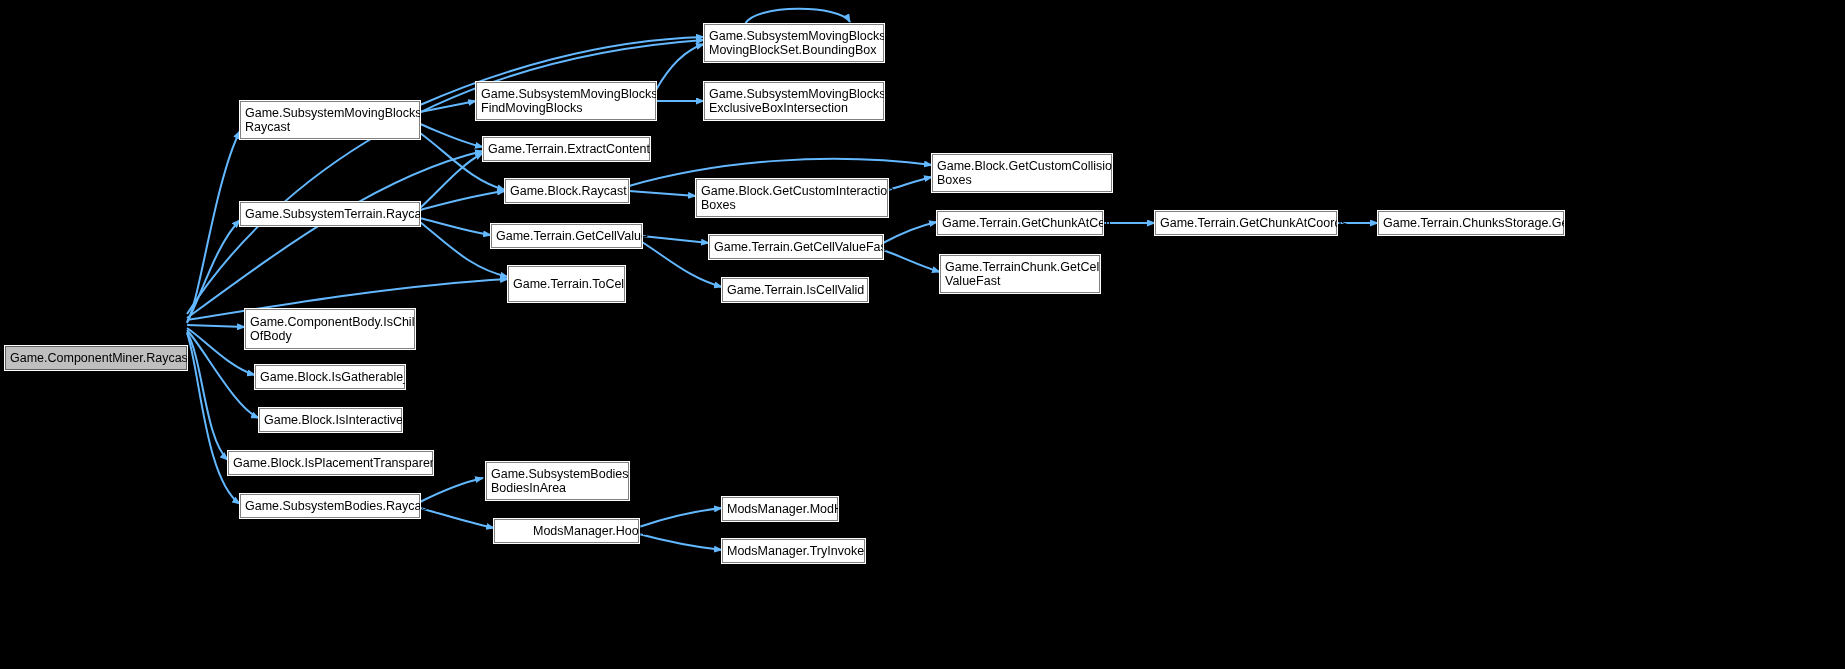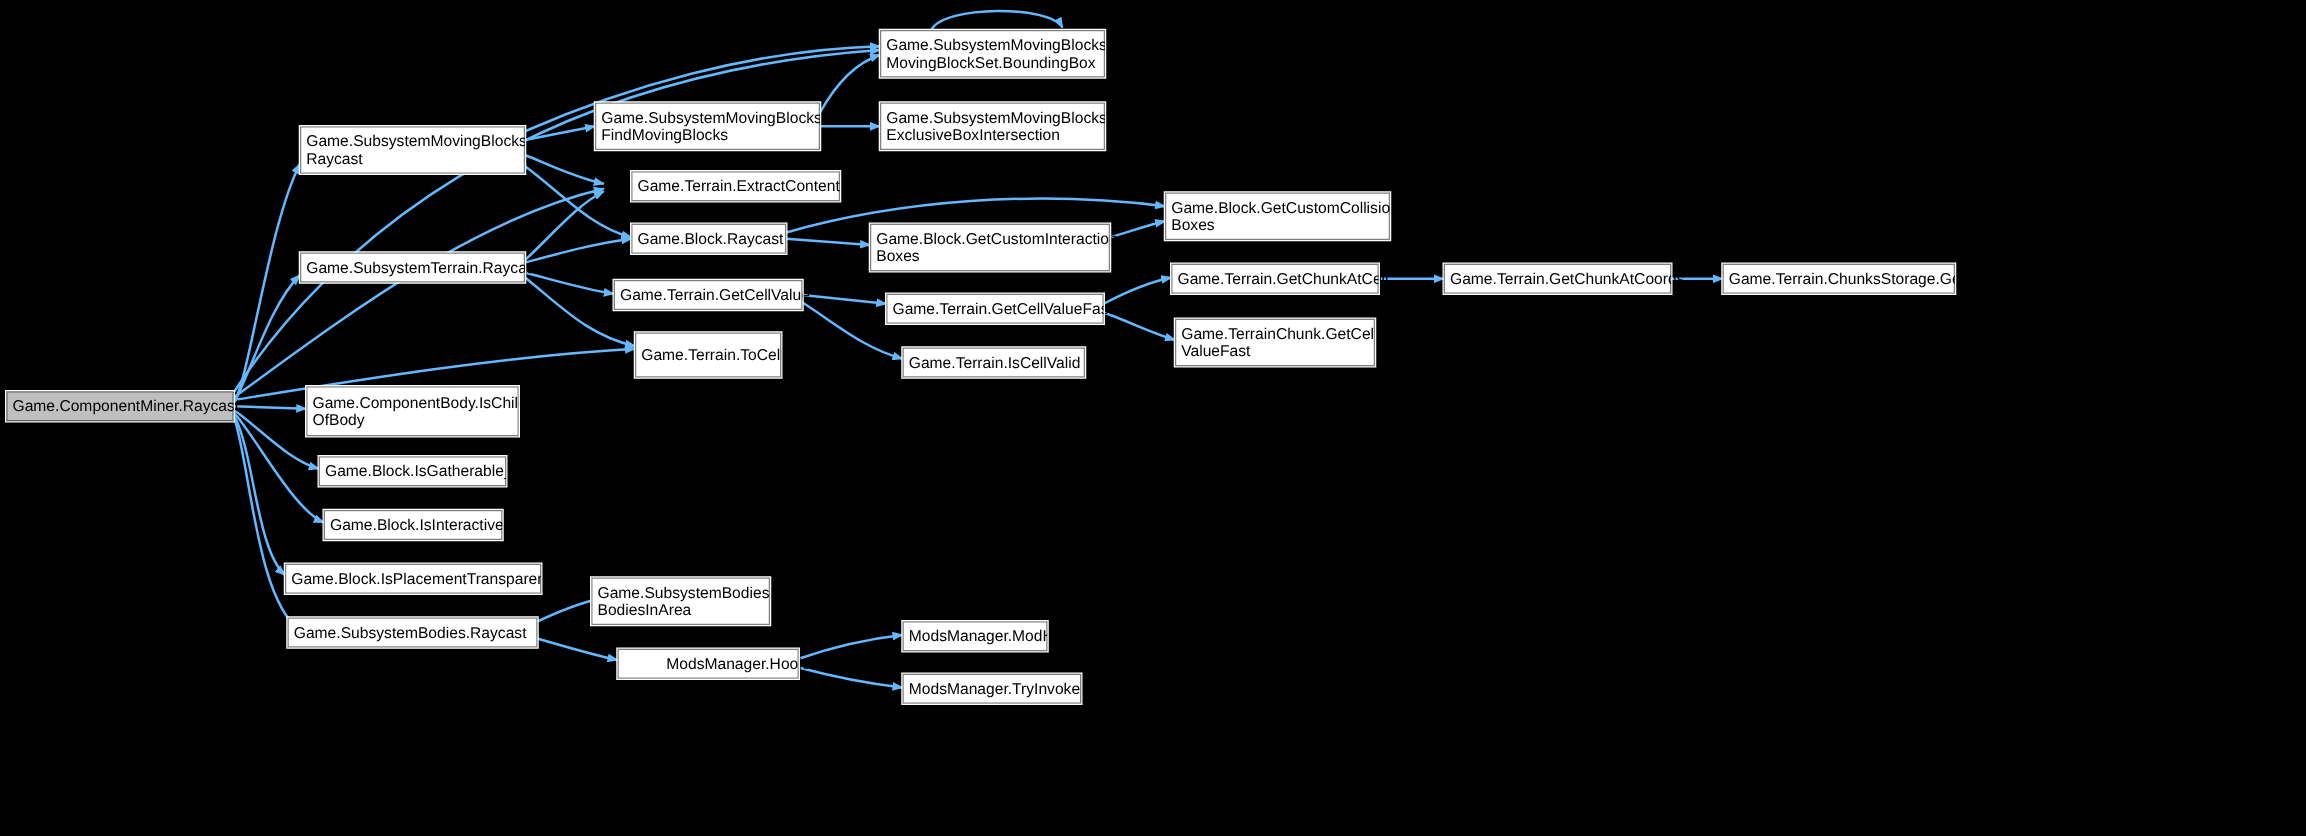--- a/index.html
+++ b/index.html
@@ -37,20 +37,21 @@
     align-items: center;
     justify-content: center;
     padding: 0 4px;
     white-space: pre-line;
     letter-spacing: 0px;
     z-index: 5;
   }
   .node.root {
     background: #bfbfbf;
     border: 1px solid #606060;
+    margin-top: 33px;
   }
   .node span {
     display: block;
     width: 100%;
   }
 </style>
 </head>
 <body>
 
 <div id="canvas">
@@ -100,28 +101,28 @@
   <div id="node-layer">
       <div class="node root" style="left: 5px; top: 313px; width: 182px; height: 24px;"><span>Game.ComponentMiner.Raycast</span></div>
       <div class="node" style="left: 240px; top: 101px; width: 180px; height: 38px;"><span>Game.SubsystemMovingBlocks.
 Raycast</span></div>
       <div class="node" style="left: 240px; top: 202px; width: 180px; height: 24px;"><span>Game.SubsystemTerrain.Raycast</span></div>
       <div class="node" style="left: 245px; top: 309px; width: 170px; height: 40px;"><span>Game.ComponentBody.IsChild
 OfBody</span></div>
       <div class="node" style="left: 255px; top: 365px; width: 150px; height: 24px;"><span>Game.Block.IsGatherable_</span></div>
       <div class="node" style="left: 259px; top: 408px; width: 143px; height: 24px;"><span>Game.Block.IsInteractive</span></div>
       <div class="node" style="left: 228px; top: 451px; width: 205px; height: 24px;"><span>Game.Block.IsPlacementTransparent_</span></div>
-      <div class="node" style="left: 230px; top: 494px; width: 200px; height: 24px;"><span>Game.SubsystemBodies.Raycast</span></div>
+      <div class="node" style="left: 240px; top: 494px; width: 180px; height: 24px;"><span>Game.SubsystemBodies.Raycast</span></div>
       <div class="node" style="left: 476px; top: 82px; width: 180px; height: 38px;"><span>Game.SubsystemMovingBlocks.
 FindMovingBlocks</span></div>
-      <div class="node" style="left: 483px; top: 137px; width: 167px; height: 24px; margin-left: 22px;"><span>Game.Terrain.ExtractContents</span></div>
+      <div class="node" style="left: 483px; top: 137px; width: 167px; height: 24px;"><span>Game.Terrain.ExtractContents</span></div>
       <div class="node" style="left: 505px; top: 179px; width: 124px; height: 24px;"><span>Game.Block.Raycast</span></div>
       <div class="node" style="left: 491px; top: 224px; width: 151px; height: 24px;"><span>Game.Terrain.GetCellValue</span></div>
       <div class="node" style="left: 508px; top: 266px; width: 117px; height: 36px;"><span>Game.Terrain.ToCell</span></div>
-      <div class="node" style="left: 473px; top: 462px; width: 143px; height: 38px;"><span>Game.SubsystemBodies.Find
+      <div class="node" style="left: 486px; top: 462px; width: 143px; height: 38px;"><span>Game.SubsystemBodies.Find
 BodiesInArea</span></div>
       <div class="node" style="left: 494px; top: 519px; width: 145px; height: 24px; padding-left: 38px;"><span>ModsManager.HookAction</span></div>
       <div class="node" style="left: 704px; top: 24px; width: 180px; height: 38px;"><span>Game.SubsystemMovingBlocks.
 MovingBlockSet.BoundingBox</span></div>
       <div class="node" style="left: 704px; top: 82px; width: 180px; height: 38px;"><span>Game.SubsystemMovingBlocks.
 ExclusiveBoxIntersection</span></div>
       <div class="node" style="left: 696px; top: 179px; width: 192px; height: 38px;"><span>Game.Block.GetCustomInteraction
 Boxes</span></div>
       <div class="node" style="left: 709px; top: 235px; width: 174px; height: 24px;"><span>Game.Terrain.GetCellValueFast</span></div>
       <div class="node" style="left: 722px; top: 278px; width: 146px; height: 24px;"><span>Game.Terrain.IsCellValid</span></div>

